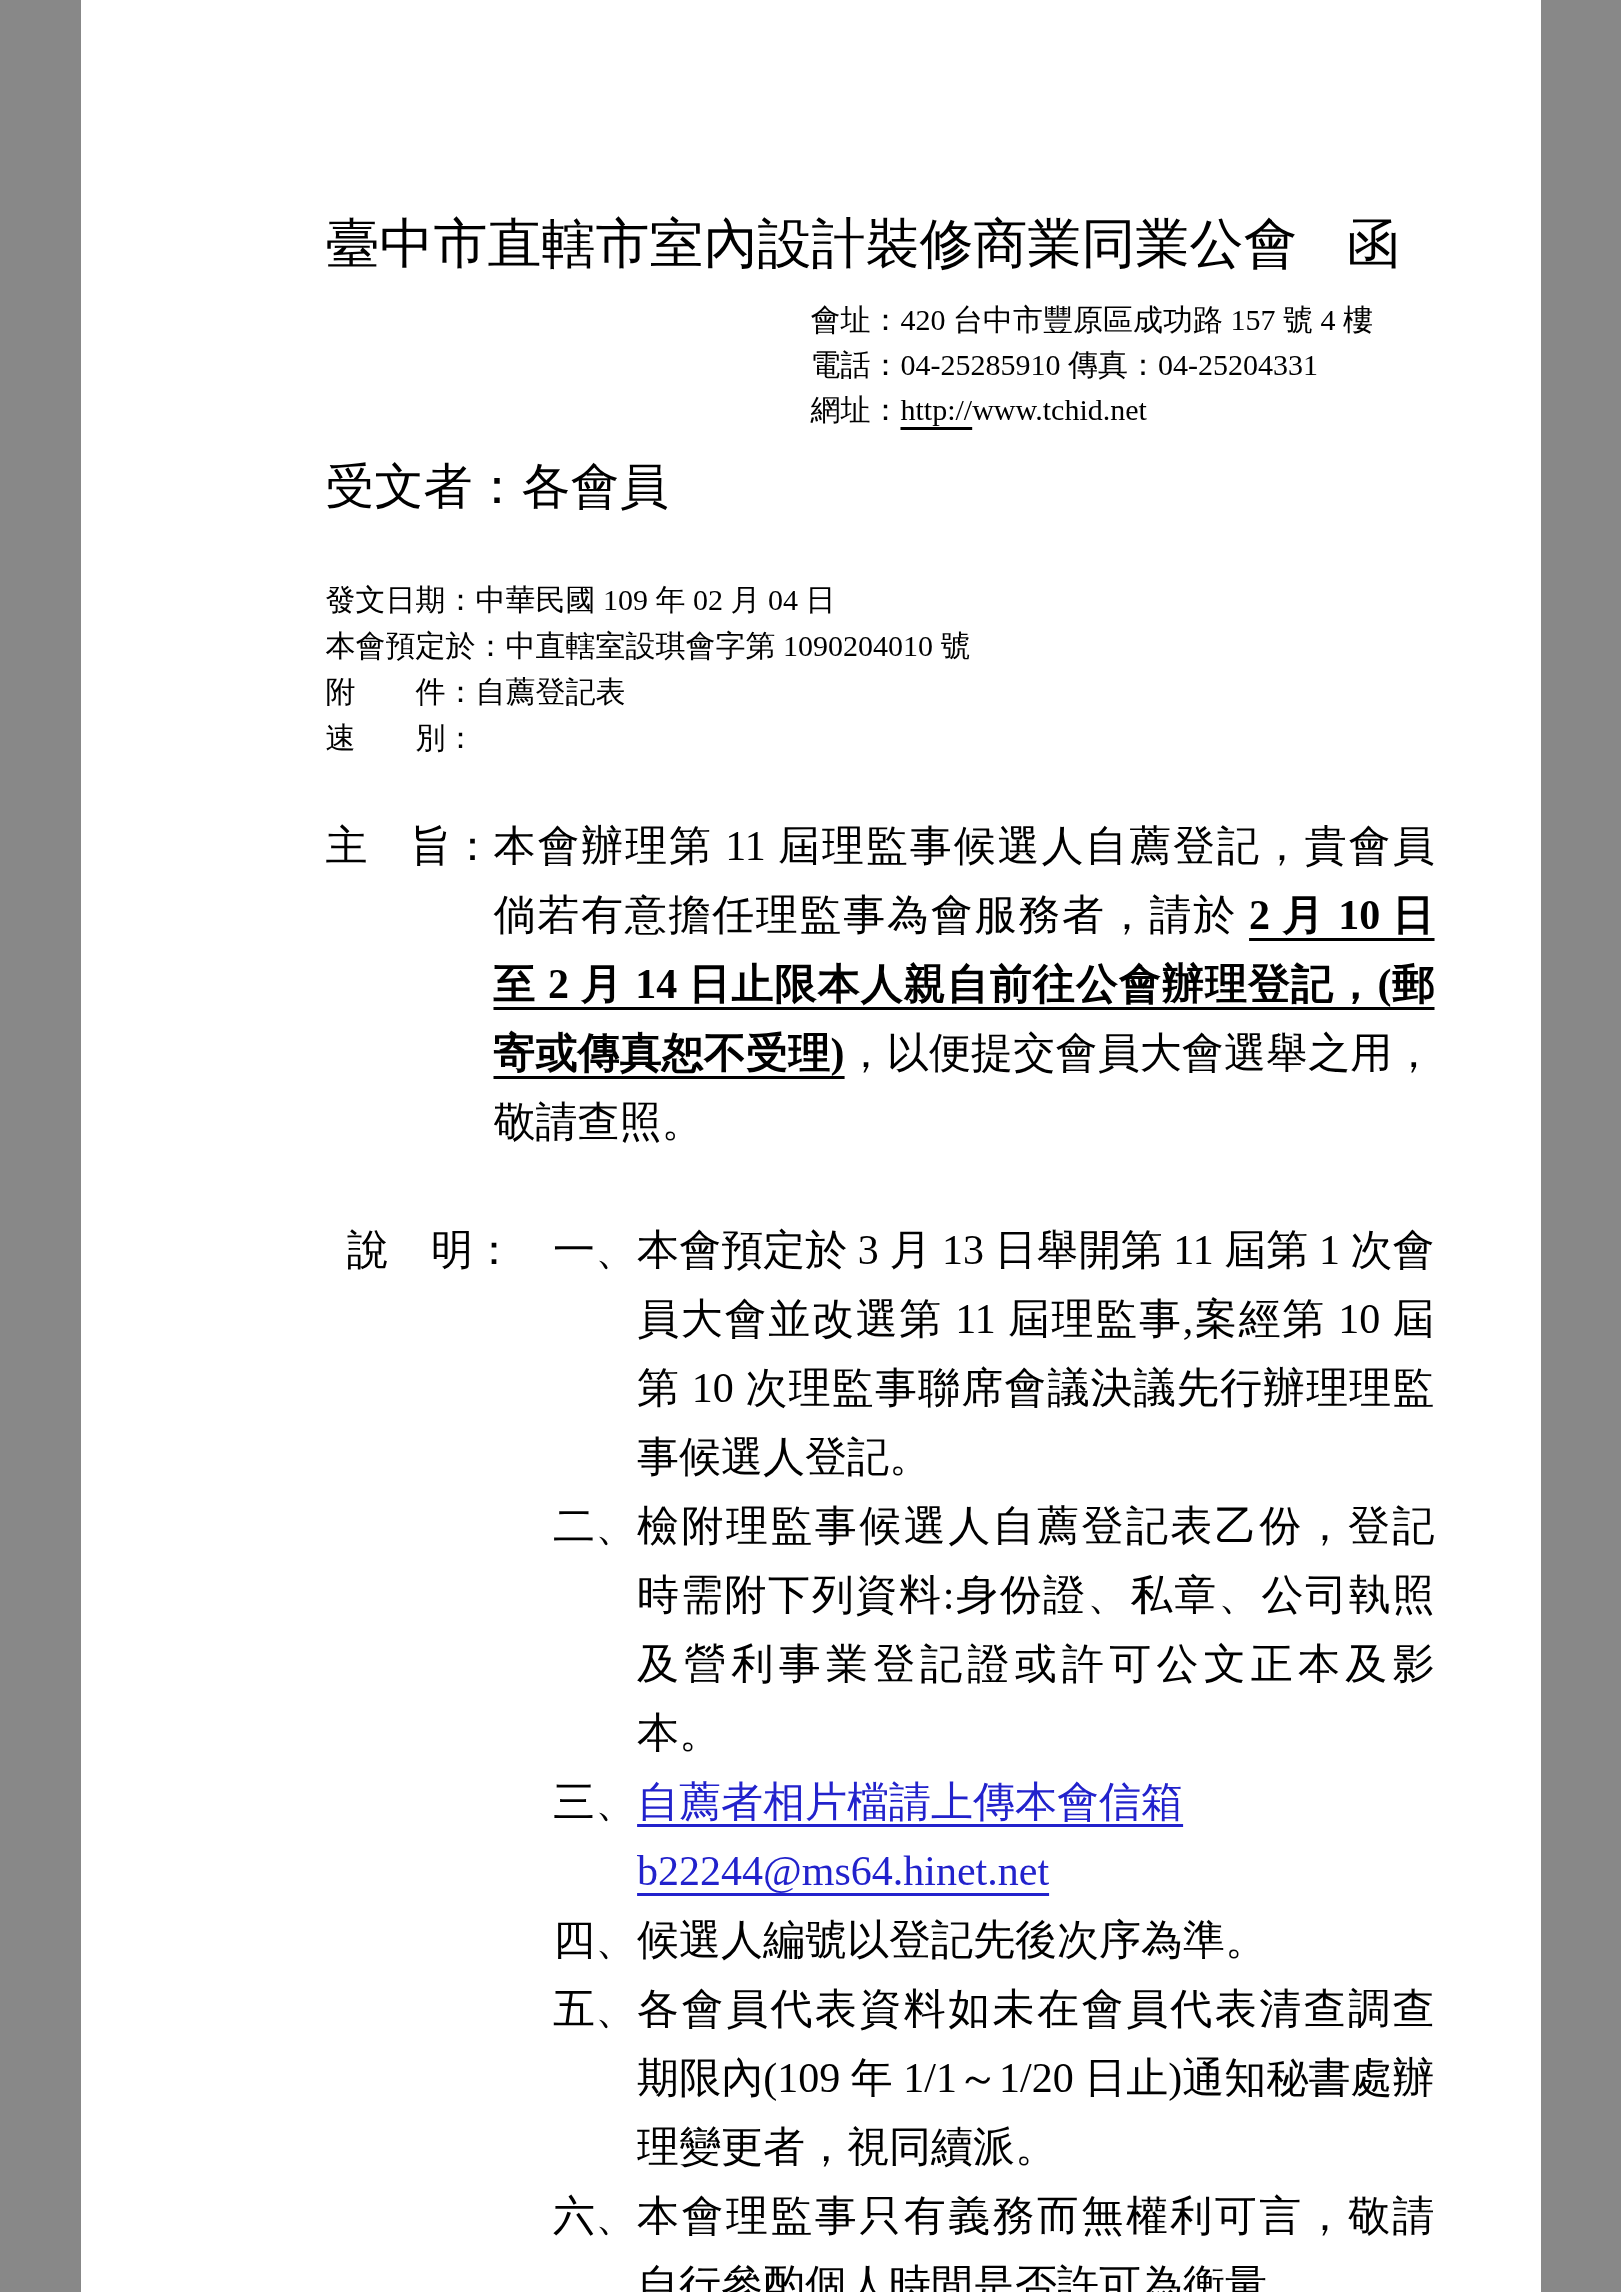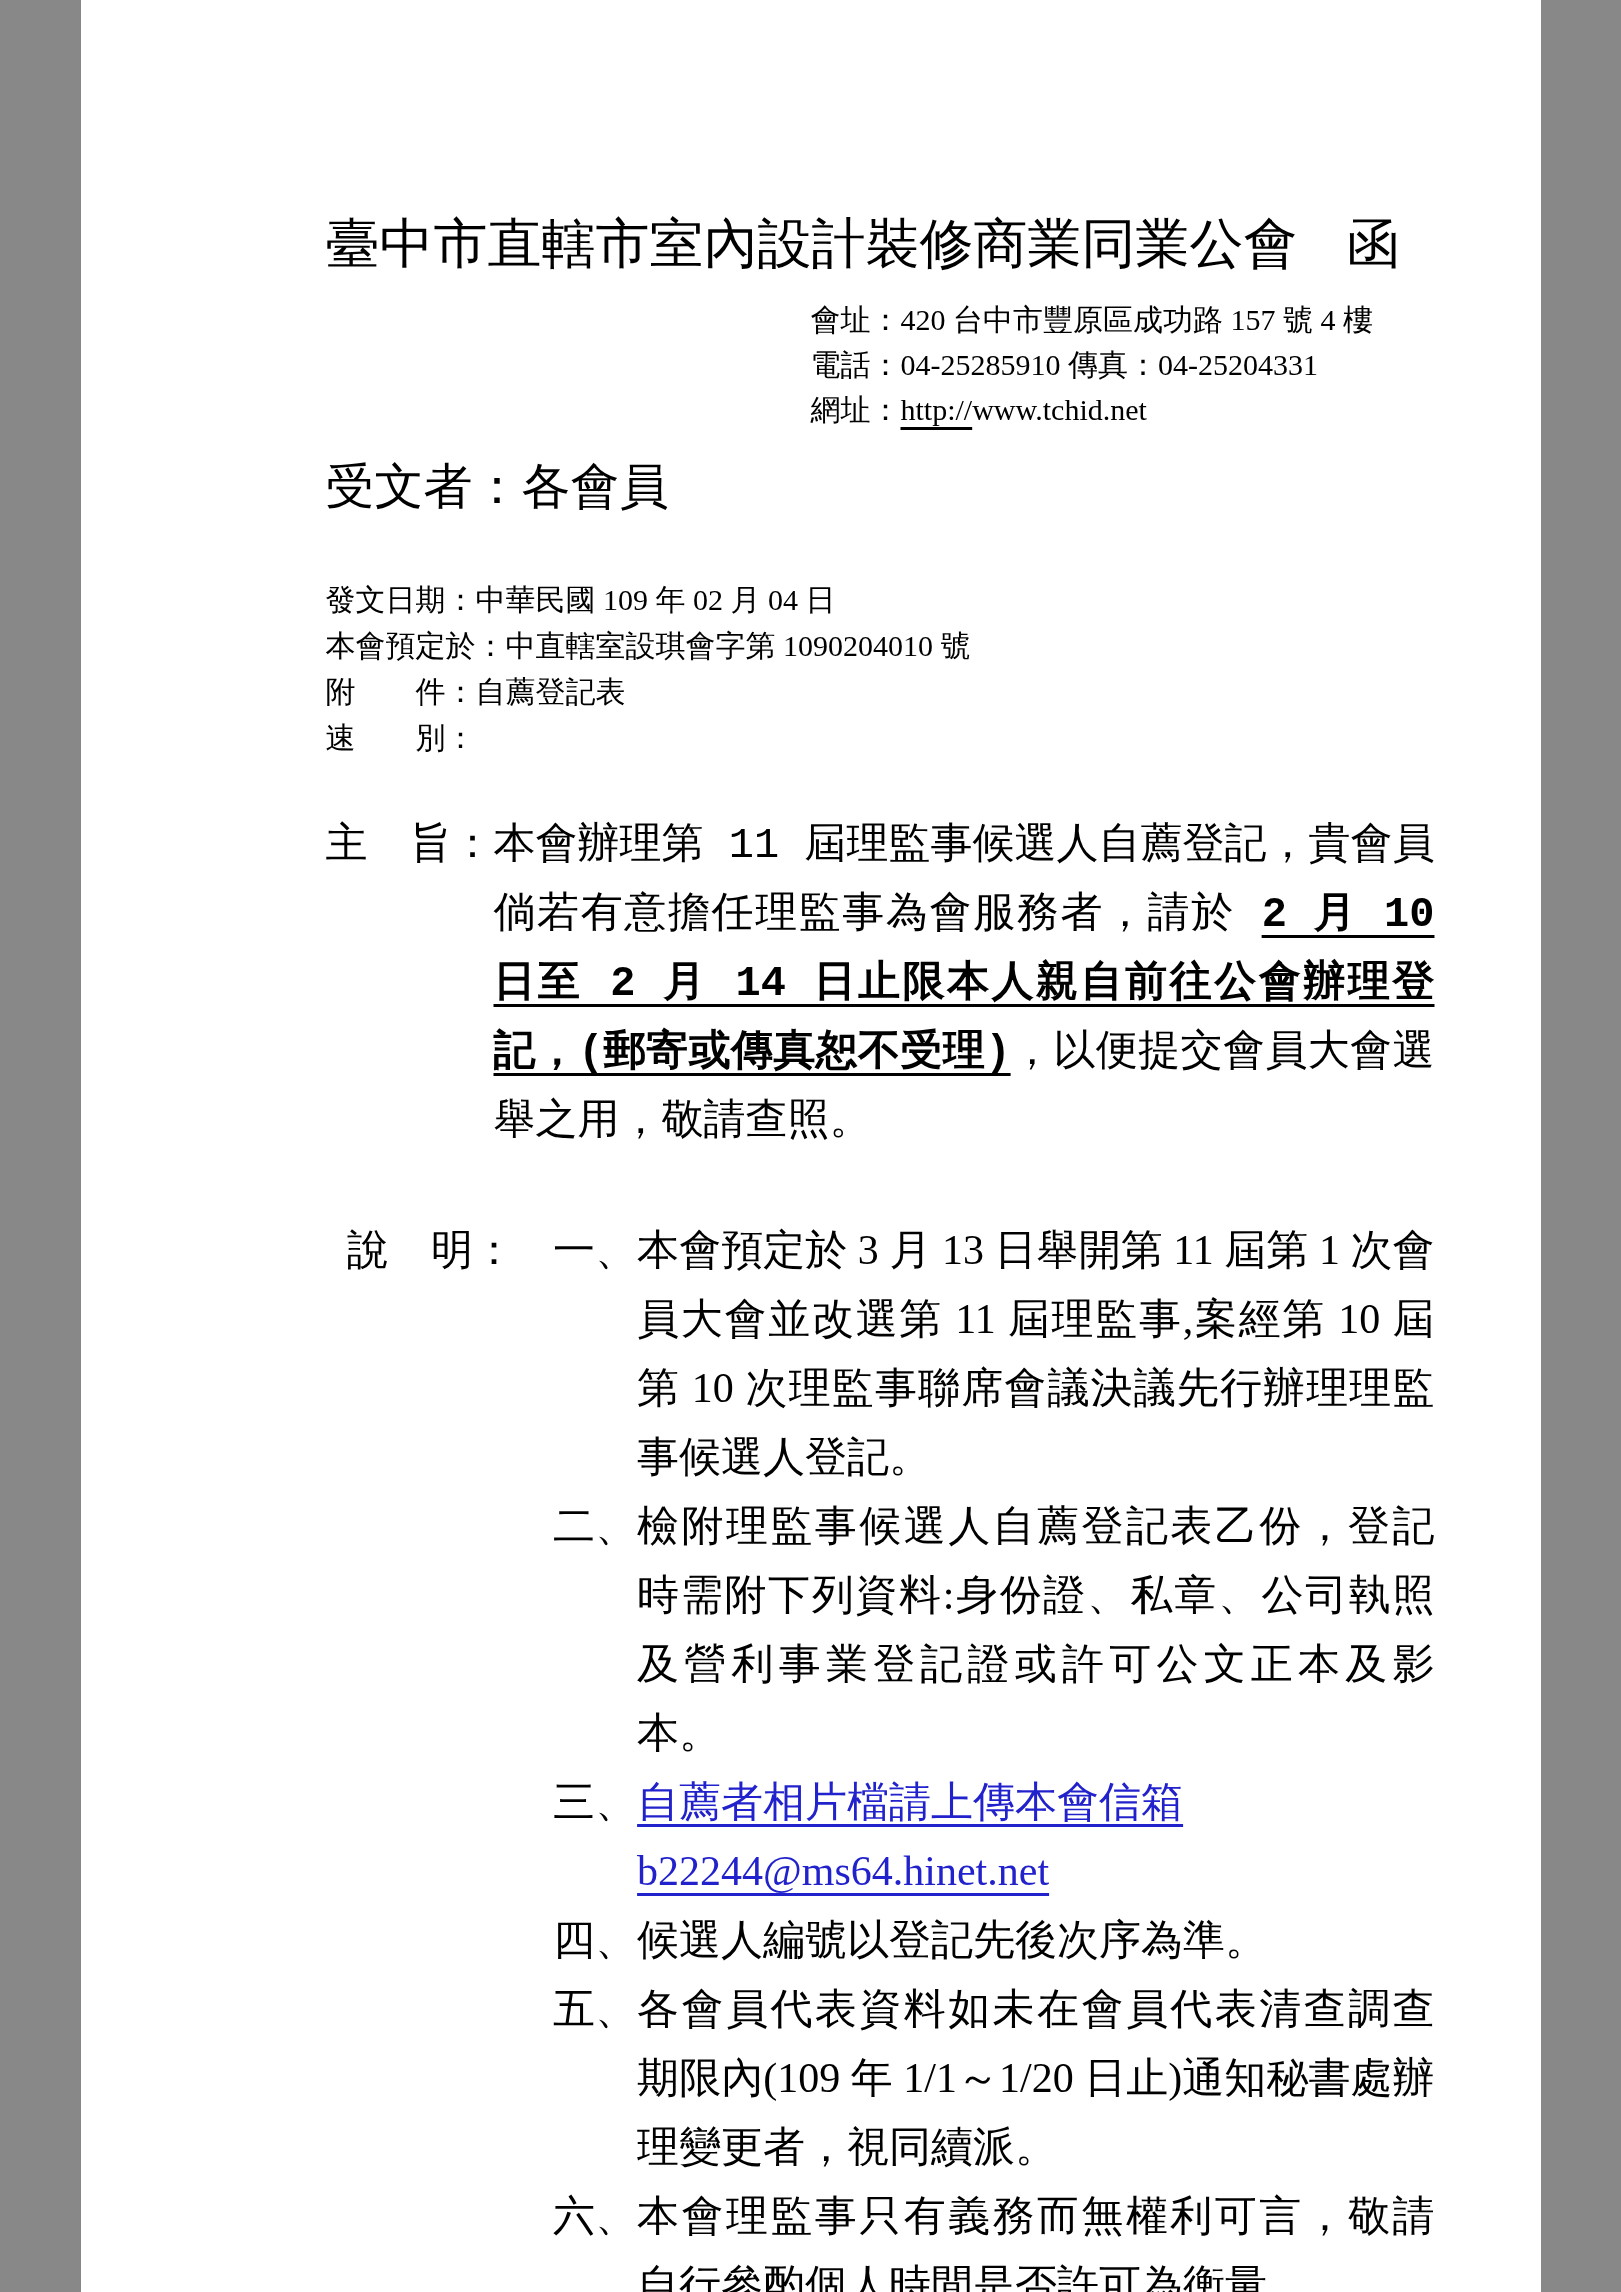--- a/index.html
+++ b/index.html
@@ -43,21 +43,21 @@
 
   
   .meta { margin-top: 57px; font-size: 30px; line-height: 46px; }
   .meta-row { display: flex; }
   .meta-label, .meta-value { white-space: pre; }
 
   
   .field { display: flex; font-size: 42px; line-height: 69px; }
   .field-label { flex: 0 0 auto; white-space: pre; }
   .field-body { flex: 1 1 auto; text-align: justify; }
-  .subject { margin-top: 51px; font-family: Liberation Mono, monospace; }
+  .subject { margin-top: 51px; }
   .emphasis {
     font-weight: bold;
     text-decoration: underline;
     text-decoration-thickness: 3.4px;
     text-underline-offset: 8.8px;
   }
 
   .memo { margin-top: 59px; margin-left: 21.6px; gap: 38px; }
   .memo-items { flex: 1 1 auto; }
   .memo-item { display: flex; }

